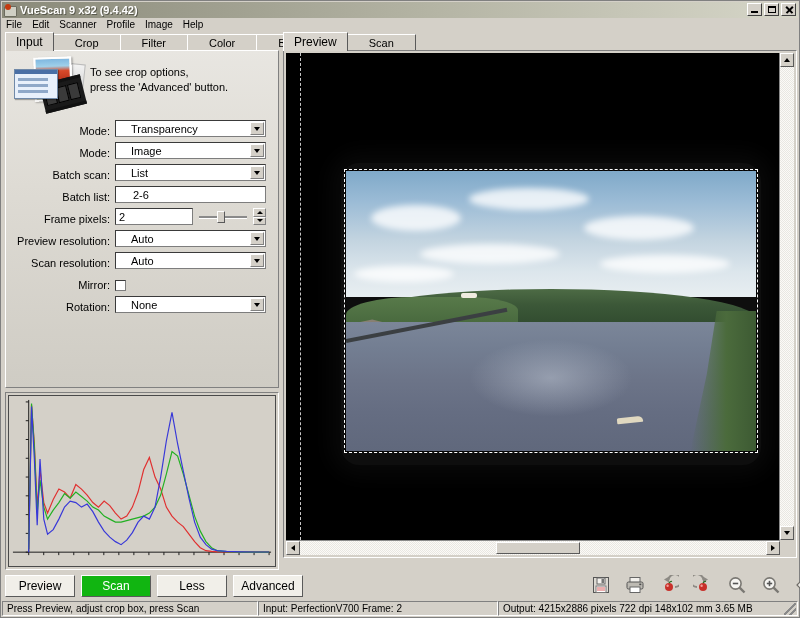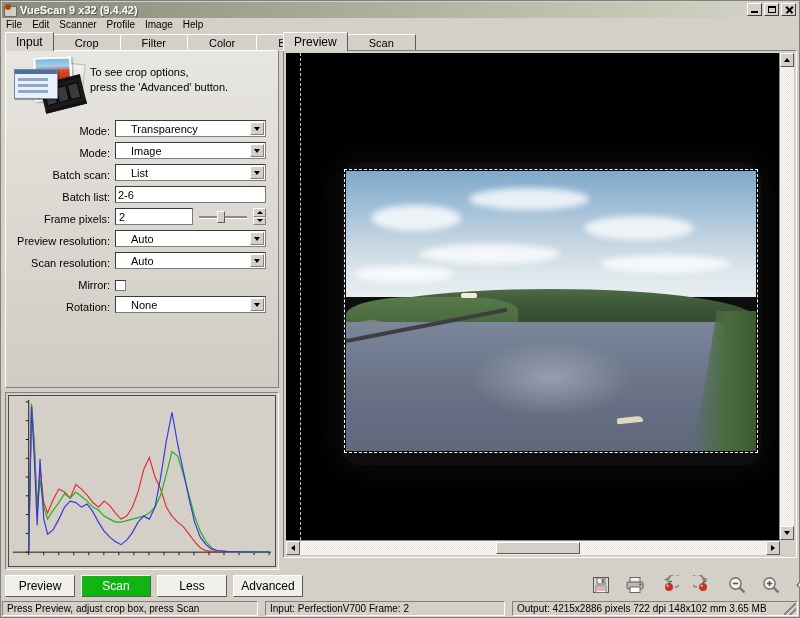--- a/index.html
+++ b/index.html
@@ -195,21 +195,21 @@
     content:""; width:0;height:0;
     border-left:3px solid transparent; border-right:3px solid transparent;
     border-top:4px solid #000;
   }
   .textin {
     height: 17px; flex: 1; background:#fff;
     border: 1px solid #7d7d7d;
     border-top-color:#3a3a3a; border-left-color:#3a3a3a;
     box-sizing: border-box;
     display:flex; align-items:center;
-    padding-left: 2px; font-size: 11px;
+    padding-left: 17px; font-size: 11px;
   }
   .numin {
     height: 17px; width: 78px; background:#fff;
     border: 1px solid #7d7d7d;
     border-top-color:#3a3a3a; border-left-color:#3a3a3a;
     box-sizing: border-box;
     display:flex; align-items:center;
     padding-left: 3px; font-size: 11px; flex: none;
   }
   .slider {
@@ -406,21 +406,20 @@
     position: absolute; left: 590px; top: 574px;
     display:flex; align-items:center; gap: 14px;
   }
   .ticon { width: 20px; height: 20px; position: relative; cursor: default; }
 
   
   .statusbar {
     position:absolute; left: 1px; bottom: 1px; width: 796px; height: 15px;
     display:flex; align-items:flex-end;
     background:#d4d0c8;
-    gap:7px;
   }
   .scell {
     height: 15px; display:flex; align-items:center;
     padding-left: 4px;
     border: 1px solid #808080;
     border-right-color:#fff; border-bottom-color:#fff;
     box-sizing:border-box;
     font-size: 10px;
     overflow: hidden; white-space: nowrap;
   }

